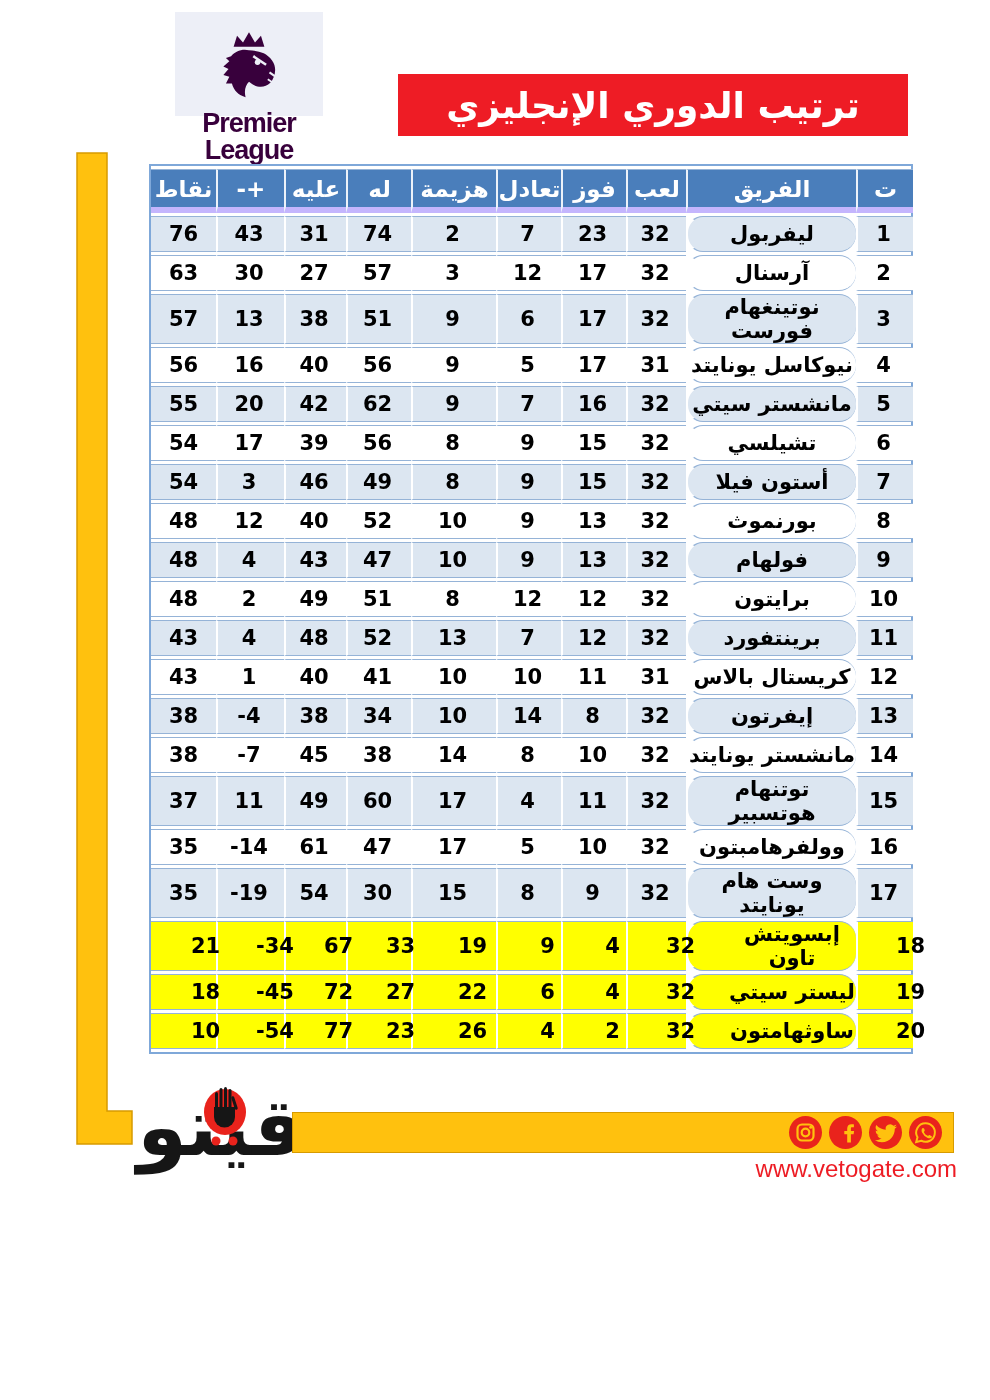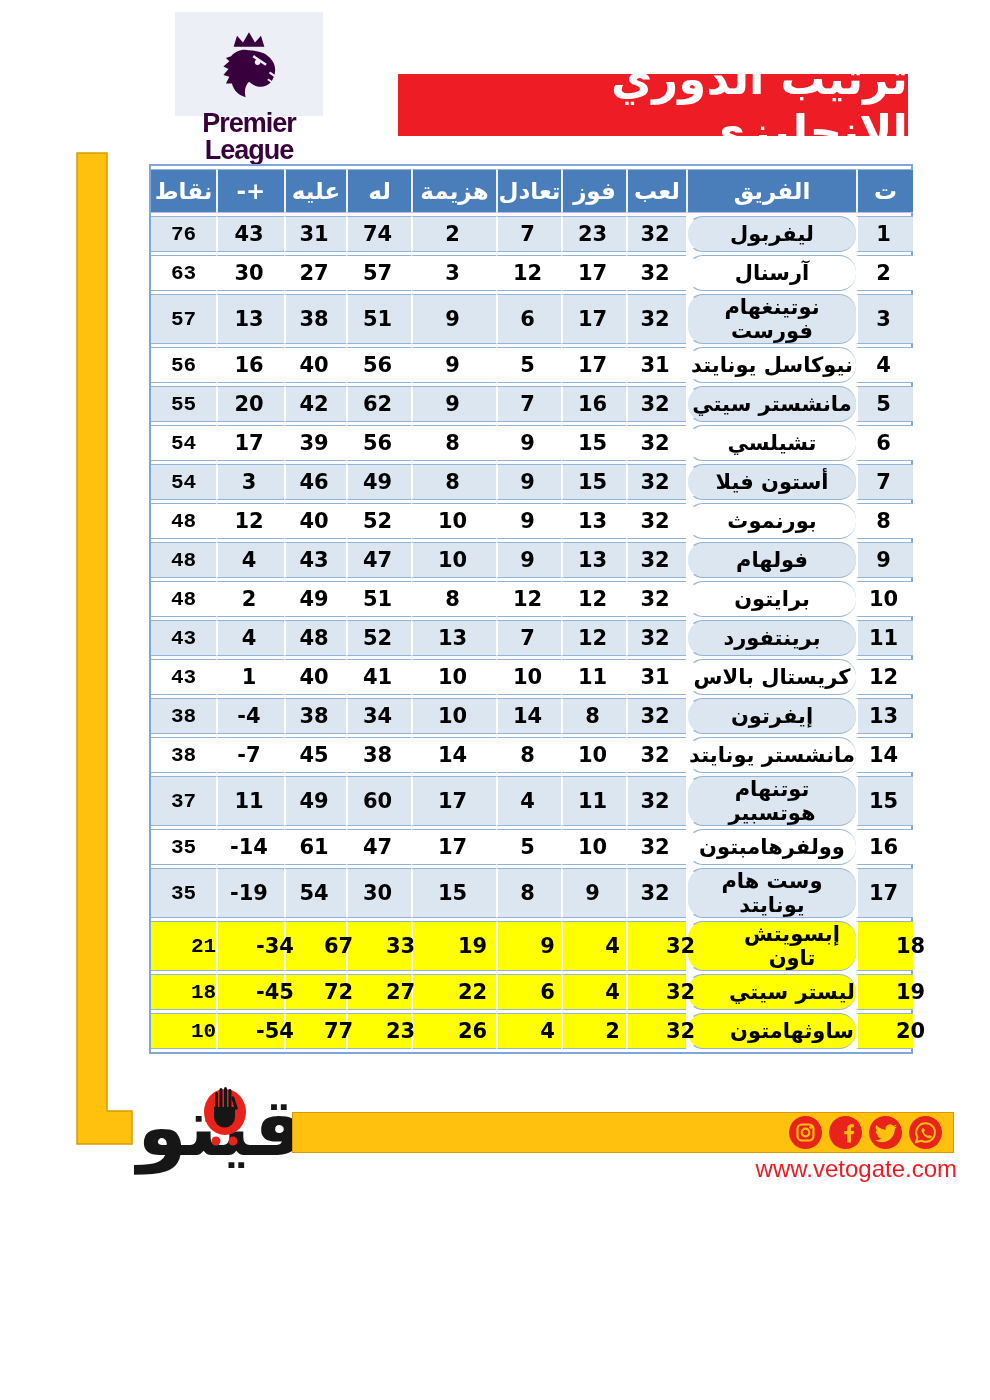--- a/index.html
+++ b/index.html
@@ -8,40 +8,40 @@
 
   
   .pl-badge { position:absolute; left:175px; top:12px; width:148px; height:104px;
               background:#edeff7; text-align:center; padding-top:16px; }
   .pl-badge .wordmark { font-family:"Liberation Sans", sans-serif; font-weight:bold;
               color:#38003C; font-size:27px; line-height:27px; letter-spacing:-1px; margin-top:-4px; }
 
   
   .banner { position:absolute; left:398px; top:74px; width:510px; height:62px; background:#EE1C25;
             display:flex; align-items:center; justify-content:center; direction:rtl;
-            color:#ffffff; font-weight:bold; font-size:45px; }
+            color:#ffffff; font-weight:bold; font-size:36px; }
 
   
   .lbar { position:absolute; left:76px; top:152px; }
 
   
   .standings-wrap { position:absolute; left:149px; top:164px; width:764px;
                     border:2px solid #7FA8D9; background:#ffffff; }
   table.standings { width:100%; table-layout:fixed; border-collapse:separate; border-spacing:0 3px;
                     direction:rtl; }
   table.standings th { background:#4A7EBB; color:#ffffff; font-weight:bold; font-size:23px;
                     height:44px; text-align:center; vertical-align:middle;
-                    border-top:1px solid #95B3D7; border-bottom:1px solid #c4b5fd;
+                    border-top:1px solid #95B3D7; border-bottom:6px solid #c4b5fd;
                     border-left:2px solid #edf2f9; }
   table.standings th:last-child { border-left:none; }
   table.standings td { height:36px; font-size:21px; font-weight:bold; color:#000000;
                     text-align:center; vertical-align:middle;
                     border-top:1px solid #95B3D7; border-bottom:1px solid #95B3D7;
                     border-left:2px solid #ffffff; }
-  table.standings td:last-child { border-left:none;font-family:Liberation Mono, monospace; }
+  table.standings td:last-child { border-left:none; }
   tr.alt td    { background:#DCE6F1; }
   tr.plain td  { background:#FFFFFF; }
   tr.releg td  { background:#FFFF00;padding-left:40px; }
   td.num { direction:ltr; unicode-bidi:isolate; }
   td.team { font-size:21px;border-radius:17px; }
 
   
   .footer-bar { position:absolute; left:292px; top:1112px; width:662px; height:41px;
                 background:#FFC10E; border:1px solid #D79B00;
                 display:flex; align-items:center; justify-content:flex-end; gap:7px;

